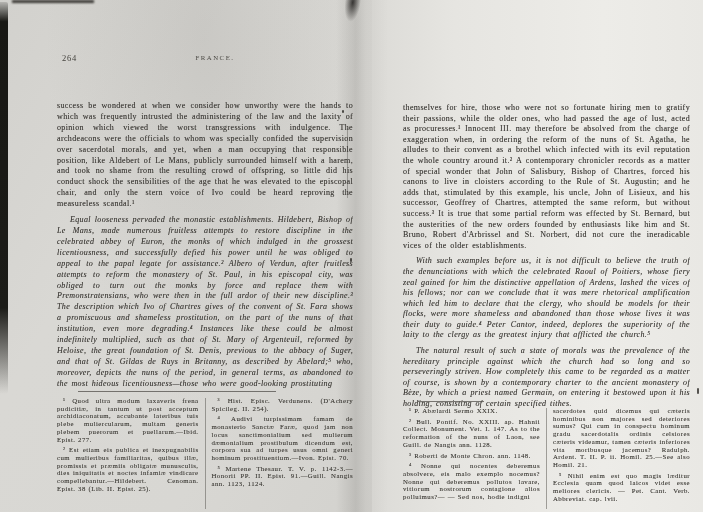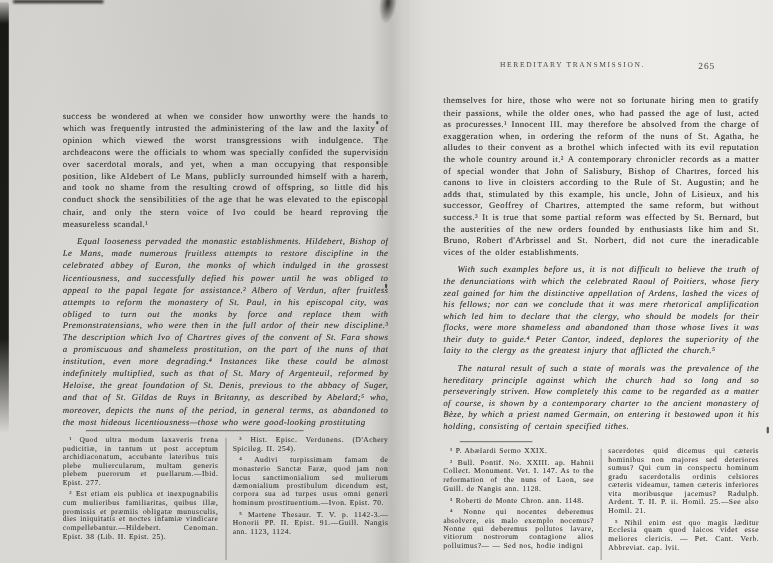--- a/index.html
+++ b/index.html
@@ -41,21 +41,21 @@
   .headrow.left .running{transform:translateX(10px);}
   .headrow.right .running{transform:translateX(-26px);}
   .folio{position:absolute;font-size:8.5px;letter-spacing:0.8px;color:#45433e;}
   .headrow.left .folio{left:5px;top:-1px;}
   .headrow.right .folio{right:40px;top:-1px;}
 
   
   .body{position:absolute;overflow:hidden;color:#3f3d39;
     text-shadow:0 0 0.5px rgba(63,61,57,0.55);margin-top:29px;}
   .body.left{left:57px;top:72px;width:296px;height:316px;}
-  .body.right{left:403px;top:58px;width:287px;height:324px;}
+  .body.right{left:403px;top:74px;width:287px;height:324px;}
   .body p{margin:0;font-size:8px;letter-spacing:0.35px;word-spacing:1.3px;
     text-align:justify;}
   .body.left p{line-height:10.9px;}
   .body.right p{line-height:10.6px;}
   .body p.indent{text-indent:13px;font-style:italic;}
   .body p + p{margin-top:5px;}
 
   
   .fn-rule{position:absolute;height:1px;background:rgba(72,70,66,0.7);}
   .fn-rule.left{left:78px;top:391px;width:198px;}
@@ -80,42 +80,42 @@
   <div class="paper-right"></div>
   <div class="gutter"></div>
   <div class="gutter-line"></div>
   <div class="edge-left"></div>
   <div class="edge-top"></div>
   <div class="spine-top"></div>
   <div class="speck s1"></div>
   <div class="speck s2"></div>
   <div class="speck s3"></div>
 
+  <div class="headrow left">
+    <span class="folio">264</span>
+    <span class="running">FRANCE.</span>
+  </div>
   <div class="body left">
     <p>success be wondered at when we consider how unworthy were the hands to which was frequently intrusted the administering of the law and the laxity of opinion which viewed the worst transgressions with indulgence.  The archdeacons were the officials to whom was specially confided the supervision over sacerdotal morals, and yet, when a man occupying that responsible position, like Aldebert of Le Mans, publicly surrounded himself with a harem, and took no shame from the resulting crowd of offspring, so little did his conduct shock the sensibilities of the age that he was elevated to the episcopal chair, and only the stern voice of Ivo could be heard reproving the measureless scandal.¹</p>
     <p class="indent">Equal looseness pervaded the monastic establishments.  Hildebert, Bishop of Le Mans, made numerous fruitless attempts to restore discipline in the celebrated abbey of Euron, the monks of which indulged in the grossest licentiousness, and successfully defied his power until he was obliged to appeal to the papal legate for assistance.²  Albero of Verdun, after fruitless attempts to reform the monastery of St. Paul, in his episcopal city, was obliged to turn out the monks by force and replace them with Premonstratensians, who were then in the full ardor of their new discipline.³  The description which Ivo of Chartres gives of the convent of St. Fara shows a promiscuous and shameless prostitution, on the part of the nuns of that institution, even more degrading.⁴  Instances like these could be almost indefinitely multiplied, such as that of St. Mary of Argenteuil, reformed by Heloise, the great foundation of St. Denis, previous to the abbacy of Suger, and that of St. Gildas de Ruys in Britanny, as described by Abelard;⁵ who, moreover, depicts the nuns of the period, in general terms, as abandoned to the most hideous licentiousness—those who were good-looking prostituting</p>
   </div>
   <div class="fn-rule left"></div>
   <div class="footnotes left">
     <div class="fncol">
       <p>¹ Quod ultra modum laxaveris frena pudicitiæ, in tantum ut post acceptum archidiaconatum, accubante lateribus tuis plebe muliercularum, multam generis plebem puerorum et puellarum.—Ibid. Epist. 277.</p>
       <p>² Est etiam eis publica et inexpugnabilis cum mulieribus familiaritas, quibus illæ, promissis et præmiis obligatæ munusculis, dies iniquitatis et noctes infamiæ vindicare compellebantur.—Hildebert. Cenoman. Epist. 38 (Lib. II. Epist. 25).</p>
     </div>
     <div class="fndivider"></div>
     <div class="fncol">
       <p>³ Hist. Episc. Verdunens. (D'Achery Spicileg. II. 254).</p>
       <p>⁴ Audivi turpissimam famam de monasterio Sanctæ Faræ, quod jam non locus sanctimonialium sed mulierum dæmonialium prostibulum dicendum est, corpora sua ad turpes usus omni generi hominum prostituentium.—Ivon. Epist. 70.</p>
       <p>⁵ Martene Thesaur. T. V. p. 1142-3.—Honorii PP. II. Epist. 91.—Guill. Nangis ann. 1123, 1124.</p>
     </div>
   </div>
 
-  <div class="headrow right">
-    <span class="running">HEREDITARY TRANSMISSION.</span>
-    <span class="folio">265</span>
-  </div>
   <div class="body right">
     <p>themselves for hire, those who were not so fortunate hiring men to gratify their passions, while the older ones, who had passed the age of lust, acted as procuresses.¹  Innocent III. may therefore be absolved from the charge of exaggeration when, in ordering the reform of the nuns of St. Agatha, he alludes to their convent as a brothel which infected with its evil reputation the whole country around it.²  A contemporary chronicler records as a matter of special wonder that John of Salisbury, Bishop of Chartres, forced his canons to live in cloisters according to the Rule of St. Augustin; and he adds that, stimulated by this example, his uncle, John of Lisieux, and his successor, Geoffrey of Chartres, attempted the same reform, but without success.³  It is true that some partial reform was effected by St. Bernard, but the austerities of the new orders founded by enthusiasts like him and St. Bruno, Robert d'Arbrissel and St. Norbert, did not cure the ineradicable vices of the older establishments.</p>
     <p class="indent">With such examples before us, it is not difficult to believe the truth of the denunciations with which the celebrated Raoul of Poitiers, whose fiery zeal gained for him the distinctive appellation of Ardens, lashed the vices of his fellows; nor can we conclude that it was mere rhetorical amplification which led him to declare that the clergy, who should be models for their flocks, were more shameless and abandoned than those whose lives it was their duty to guide.⁴  Peter Cantor, indeed, deplores the superiority of the laity to the clergy as the greatest injury that afflicted the church.⁵</p>
     <p class="indent">The natural result of such a state of morals was the prevalence of the hereditary principle against which the church had so long and so perseveringly striven.  How completely this came to be regarded as a matter of course, is shown by a contemporary charter to the ancient monastery of Bèze, by which a priest named Germain, on entering it bestowed upon it his holding, consisting of certain specified tithes.</p>
   </div>
   <div class="fn-rule right"></div>
   <div class="footnotes right">
     <div class="fncol">
       <p>¹ P. Abælardi Sermo XXIX.</p>
       <p>² Bull. Pontif. No. XXIII. ap. Hahnii Collect. Monument. Vet. I. 147.  As to the reformation of the nuns of Laon, see Guill. de Nangis ann. 1128.</p>

